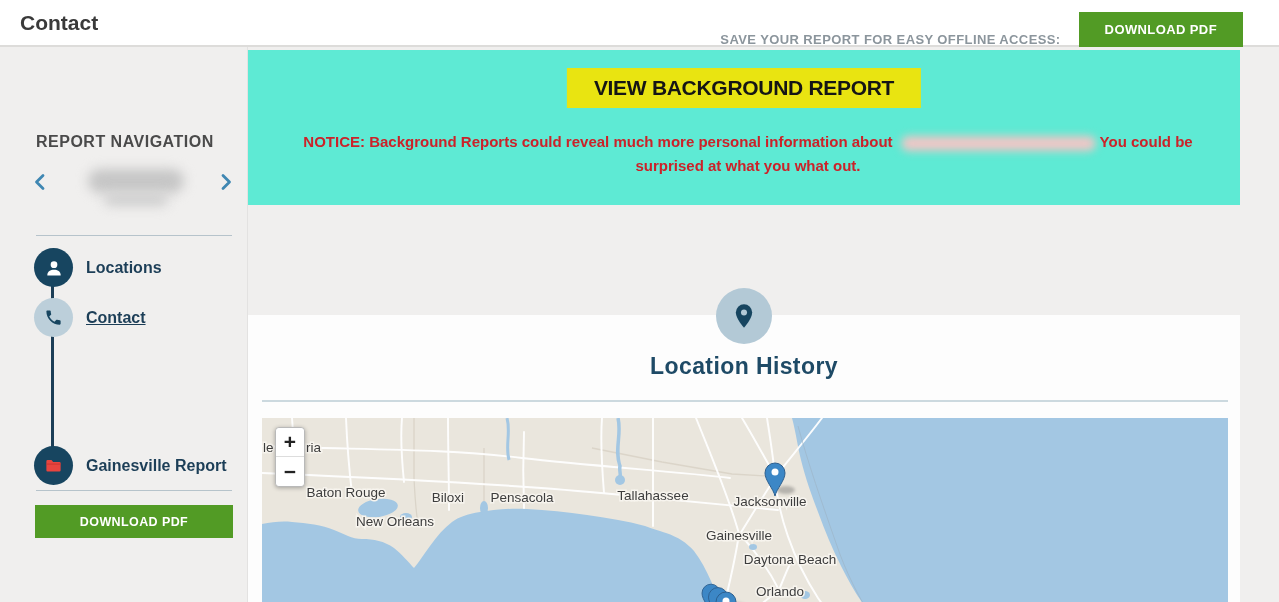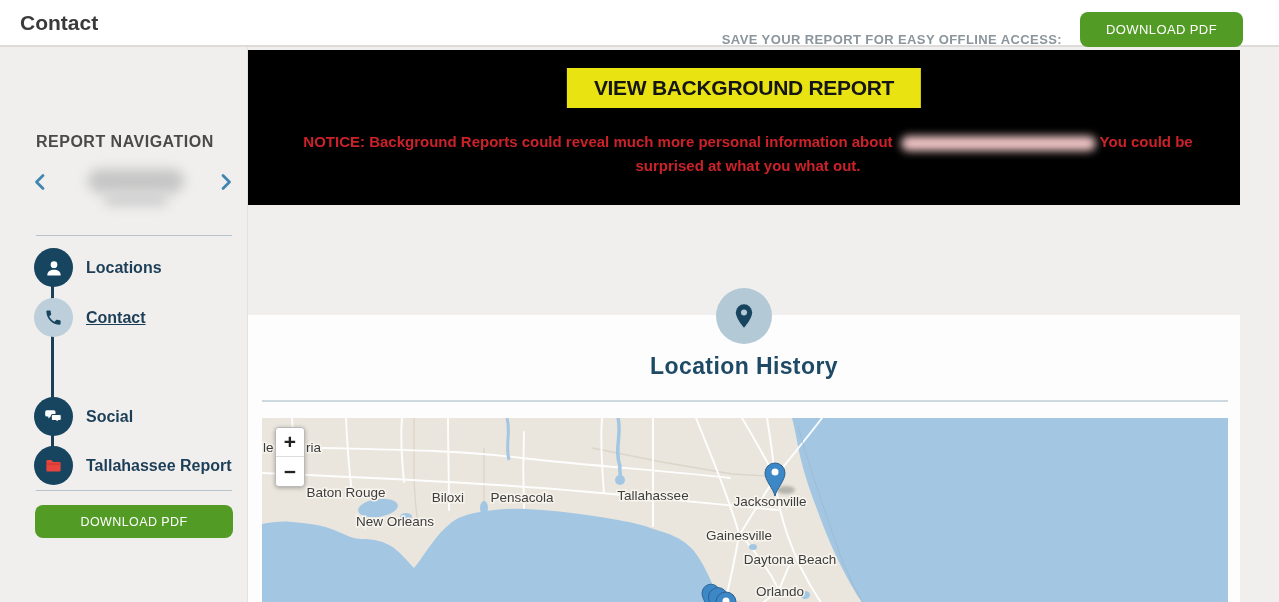--- a/index.html
+++ b/index.html
@@ -5,41 +5,41 @@
   * { margin:0; padding:0; box-sizing:border-box; }
   html,body { width:1279px; height:602px; }
   body { font-family:"Liberation Sans", sans-serif; background:#f0efee; position:relative; overflow:hidden; }
   .page { position:absolute; left:0; top:0; width:1279px; height:602px; }
 
   
   .hdr { position:absolute; left:0; top:0; width:1279px; height:47px; background:#fff; border-bottom:2px solid #dddcda; z-index:5; }
   .hdr-title { position:absolute; left:20px; top:0; line-height:45px; font-size:21px; font-weight:700; color:#3a3a3a; }
   .hdr-right { position:absolute; right:36px; top:0; height:47px; display:flex; align-items:flex-end; gap:18px; }
   .hdr-prompt { font-size:13px; font-weight:700; color:#8b959c; letter-spacing:.4px; }
-  .btn-green { background:#529b25; color:#fff; font-size:13px; font-weight:400; letter-spacing:.4px; border:none; border-radius:8px; padding:10px 26px; cursor:pointer; }
+  .btn-green { background:#529b25; color:#fff; font-size:13px; font-weight:700; letter-spacing:.4px; border:none; border-radius:0; padding:10px 26px; cursor:pointer; }
 
   
   .sidebar { position:absolute; left:0; top:47px; width:248px; height:555px; background:#f0efee; border-right:1px solid rgba(0,0,0,.05); z-index:3; }
   .rn-heading { position:absolute; left:36px; top:86px; font-size:16px; font-weight:700; color:#4a4a4a; letter-spacing:.5px; }
   .carousel-prev { position:absolute; left:32px; top:126px; cursor:pointer; }
   .carousel-next { position:absolute; left:218px; top:126px; cursor:pointer; }
   .name-blur { position:absolute; left:88px; top:122px; width:96px; height:24px; background:#c6c6c6; border-radius:12px; filter:blur(6px); }
   .name-blur2 { position:absolute; left:104px; top:146px; width:64px; height:13px; background:#cecece; border-radius:7px; filter:blur(6px); }
   .side-div1 { position:absolute; left:36px; top:188px; width:196px; height:1px; background:#b6c3cb; }
   .side-div2 { position:absolute; left:36px; top:443px; width:196px; height:1px; background:#b6c3cb; }
   .nav-line { position:absolute; left:51px; top:221px; width:3px; height:198px; background:#1c3e57; }
   .nav-item { position:absolute; left:34px; width:210px; height:39px; cursor:pointer; }
   .nav-circle { position:absolute; left:0; top:0; width:39px; height:39px; border-radius:50%; background:#174560; display:flex; align-items:center; justify-content:center; }
   .nav-circle.active { background:#bccfda; }
   .nav-label { position:absolute; left:52px; top:50%; transform:translateY(-50%); font-size:16px; font-weight:700; color:#1c3e57; white-space:nowrap; }
   .nav-label.active { text-decoration:underline; }
   .side-btn { position:absolute; left:35px; top:458px; width:198px; height:33px; font-size:12.5px; display:flex; align-items:center; justify-content:center; }
 
   
-  .sec1 { position:absolute; left:248px; top:50px; width:992px; height:155px; background:#000000; z-index:1; }
+  .sec1 { position:absolute; left:248px; top:50px; width:992px; height:155px; background:#5eead4; z-index:1; }
   .btn-yellow { position:absolute; left:50%; transform:translateX(-50%); top:18px; background:#e9e411; color:#151515; border:none; font-size:21px; font-weight:700; letter-spacing:-0.3px; padding:8px 27px; cursor:pointer; white-space:nowrap; }
   .notice { position:absolute; left:0; top:80px; width:100%; text-align:center; font-size:15px; font-weight:700; color:#cb2229; line-height:1.6;padding-left:8px; }
   .notice-blur { display:inline-block; width:195px; height:15px; background:#f0c6c6; border-radius:8px; filter:blur(4px); vertical-align:middle; margin:0 4px 0 8px; }
 
   .sec2 { position:absolute; left:248px; top:280px; width:992px; height:322px; background:#fdfdfd; z-index:1;margin-top:35px; }
   .loc-badge { position:absolute; left:468px; top:-27px; width:56px; height:56px; border-radius:50%; background:#b3c9d6; display:flex; align-items:center; justify-content:center; }
   .loc-title { position:absolute; left:0; top:38px; width:100%; text-align:center; font-size:23px; font-weight:700; color:#1e4a66; letter-spacing:.4px; }
   .loc-div { position:absolute; left:14px; top:85px; width:966px; height:2px; background:#ccd9df; }
 
   
@@ -96,38 +96,29 @@
     <div class="nav-item" style="top:251px;">
       <div class="nav-circle active">
         <svg width="19" height="19" viewBox="0 0 24 24">
             <path d="M6.62,10.79c1.44,2.83 3.76,5.14 6.59,6.59l2.2-2.2c0.27-0.27 0.67-0.36 1.02-0.24c1.12,0.37 2.33,0.57 3.57,0.57c0.55,0 1,0.45 1,1V20c0,0.55-0.45,1-1,1c-9.39,0-17-7.61-17-17c0-0.55 0.45-1 1-1h3.5c0.55,0 1,0.45 1,1c0,1.25 0.2,2.45 0.57,3.57c0.11,0.35 0.03,0.74-0.25,1.02L6.62,10.79z" fill="#174560"></path>
           </svg>
       </div>
       <span class="nav-label active">Contact</span>
     </div>
 
 
-    <div class="nav-item" style="top:350px;">
-      <div class="nav-circle">
-        <svg width="19" height="19" viewBox="0 0 24 24">
-          <path d="M3.5,4h9a2,2 0 0,1 2,2v4a2,2 0 0,1-2,2h-4l-3,2.6V12h-2a2,2 0 0,1-2-2V6a2,2 0 0,1 2-2z" fill="#fff"></path>
-          <path d="M11,9.5h9a1.8,1.8 0 0,1 1.8,1.8v4a1.8,1.8 0 0,1-1.8,1.8h-2v2.6l-3.2-2.6H11a1.8,1.8 0 0,1-1.8-1.8v-4A1.8,1.8 0 0,1 11,9.5z" fill="#fff" stroke="#174560" stroke-width="1.4"></path>
-        </svg>
-      </div>
-      <span class="nav-label">Social</span>
-    </div>
 
     <div class="nav-item" style="top:399px;">
       <div class="nav-circle">
         <svg width="19" height="19" viewBox="0 0 24 24">
           <path d="M3,6.5A1.5,1.5 0 0,1 4.5,5h5l2,2.5h8A1.5,1.5 0 0,1 21,9v9a1.5,1.5 0 0,1-1.5,1.5h-15A1.5,1.5 0 0,1 3,18z" fill="#e8453f"></path>
           <path d="M3,10.2h18" stroke="#c9332e" stroke-width="1.2"></path>
         </svg>
       </div>
-      <span class="nav-label">Tallahassee Report</span>
+      <span class="nav-label">Gainesville Report</span>
     </div>
 
     <div class="side-div2"></div>
     <button class="btn-green side-btn">DOWNLOAD PDF</button>
   </div>
 
   <div class="sec1">
     <button class="btn-yellow">VIEW BACKGROUND REPORT</button>
     <div class="notice">
       <span>NOTICE: Background Reports could reveal much more personal information about</span><span class="notice-blur"></span><span>You could be</span><br>

